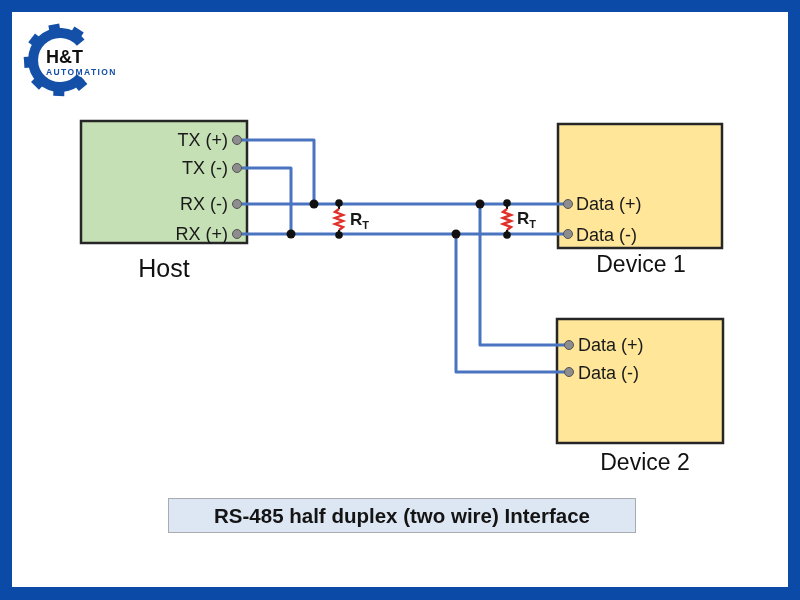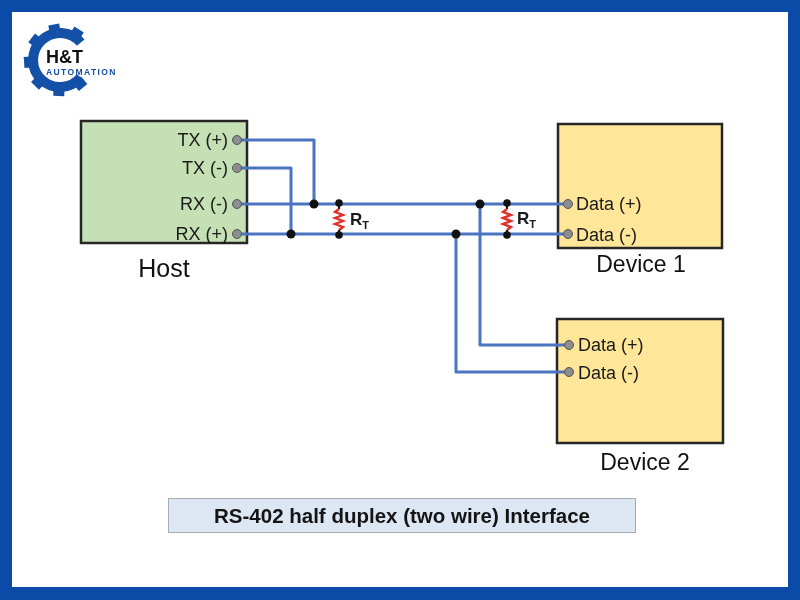--- a/index.html
+++ b/index.html
@@ -107,14 +107,14 @@
     <circle class="pin" cx="237" cy="204" r="4.5"></circle>
     <circle class="pin" cx="237" cy="234" r="4.5"></circle>
     <circle class="pin" cx="568" cy="204" r="4.5"></circle>
     <circle class="pin" cx="568" cy="234" r="4.5"></circle>
     <circle class="pin" cx="569" cy="345" r="4.5"></circle>
     <circle class="pin" cx="569" cy="372" r="4.5"></circle>
   </g>
 </svg>
 
 <div id="caption">
-  <span>RS-402 half duplex (two wire) Interface</span>
+  <span>RS-485 half duplex (two wire) Interface</span>
 </div>
 
 </body></html>

